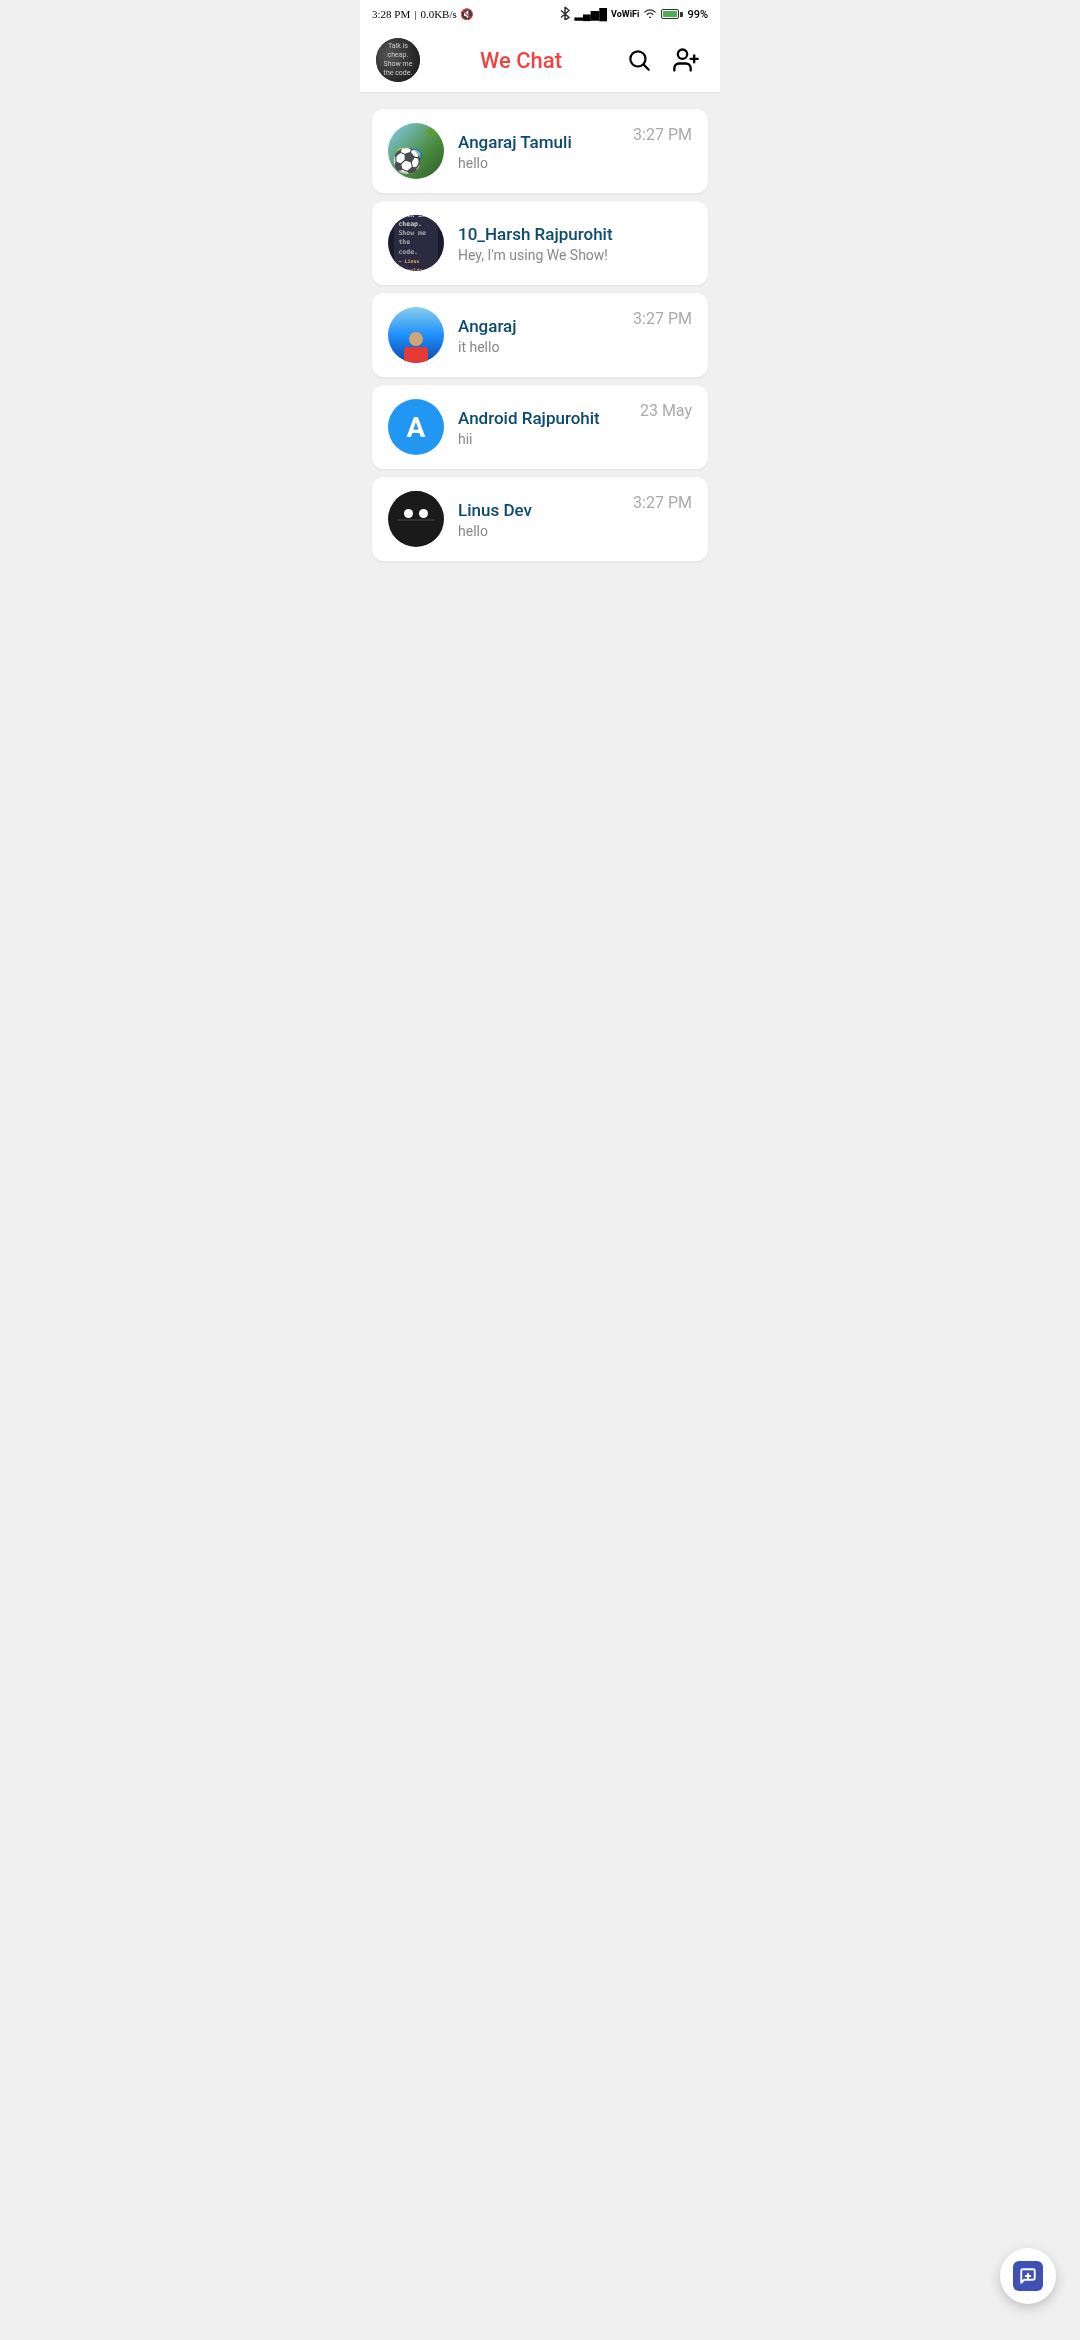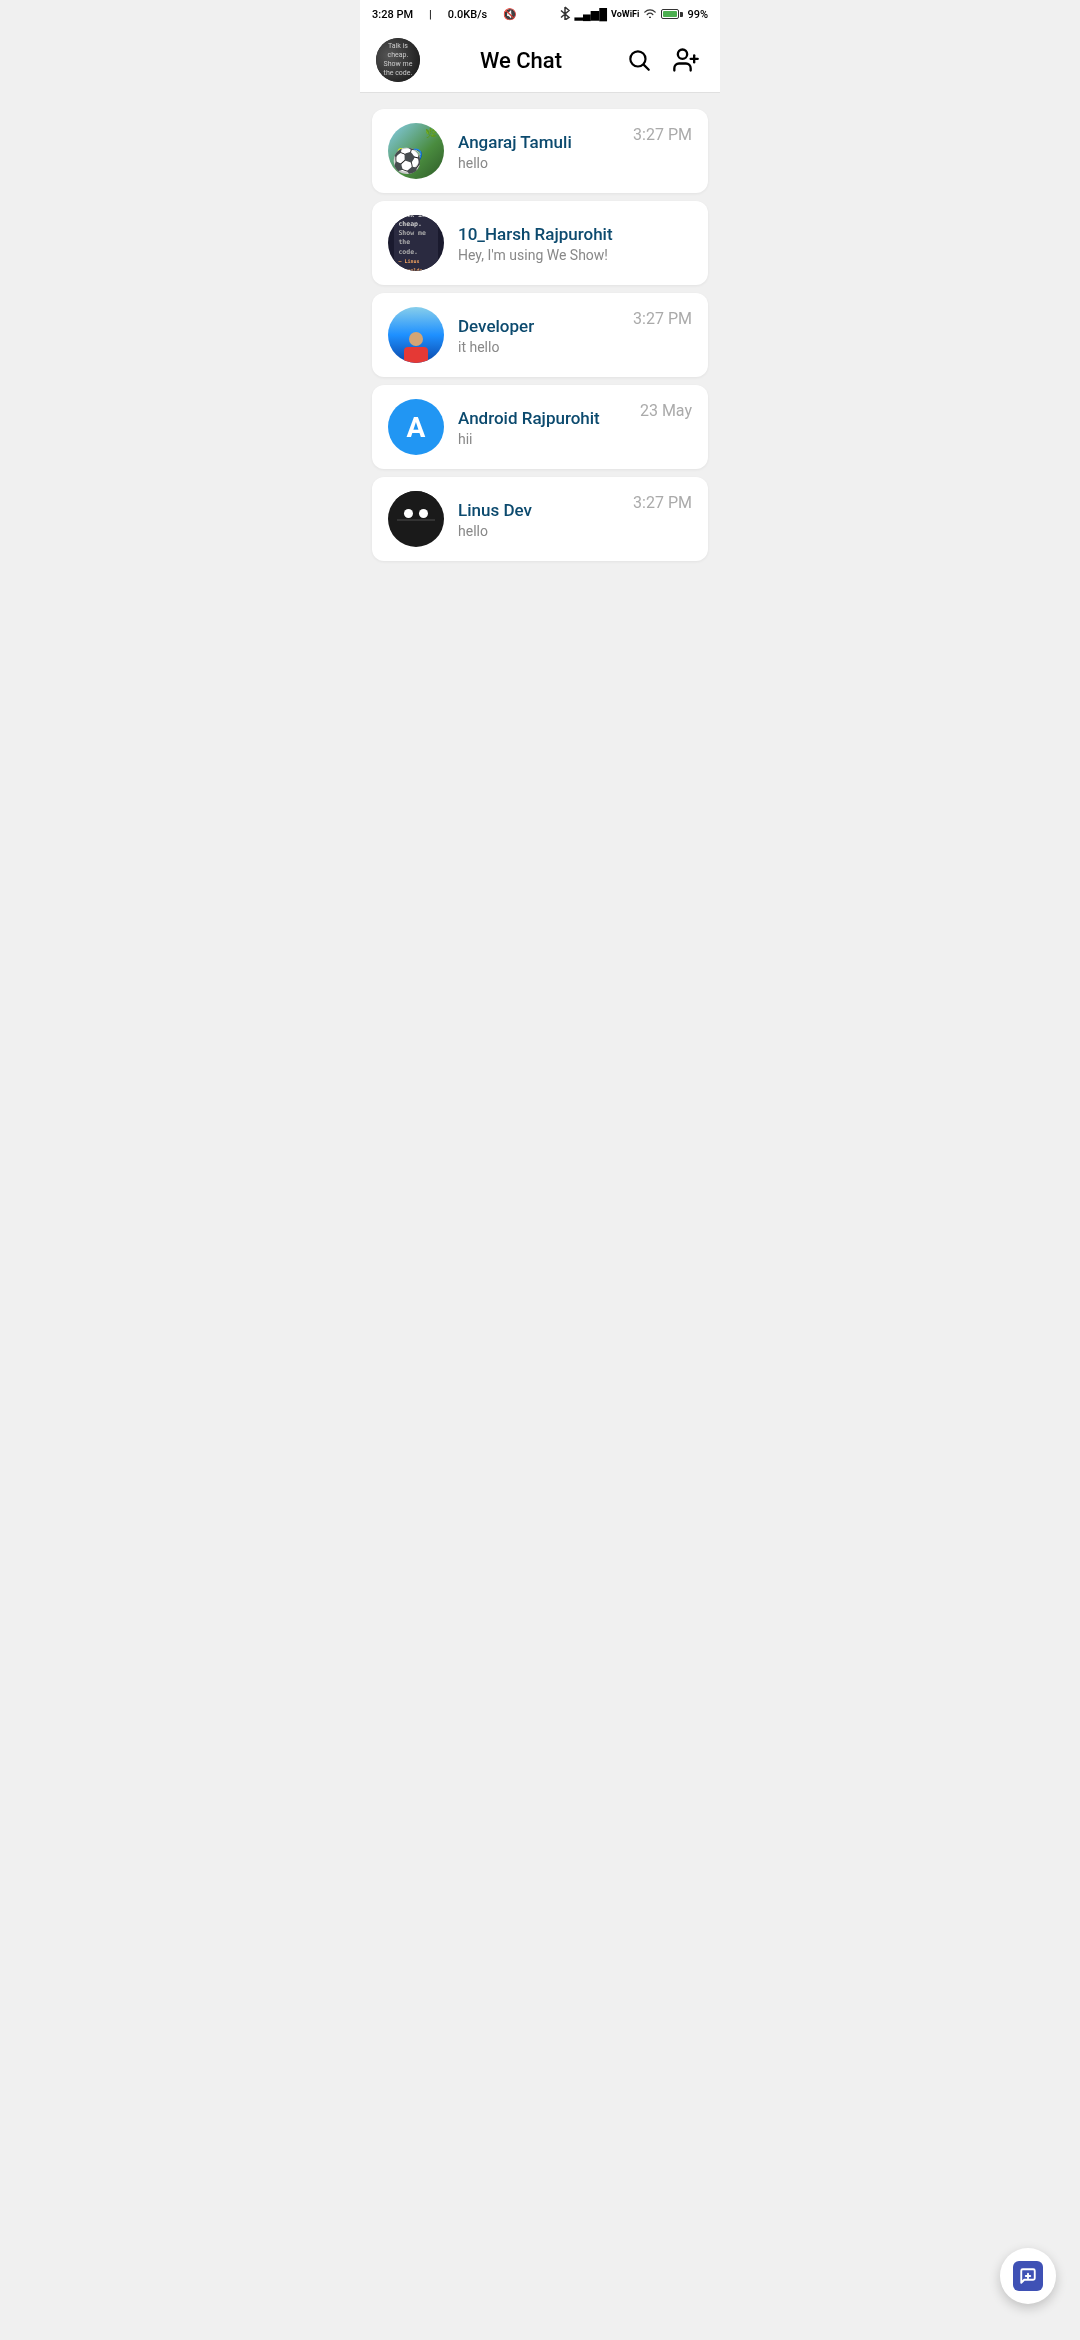--- a/index.html
+++ b/index.html
@@ -25,22 +25,23 @@
       align-items: center;
       padding: 6px 12px;
       background: #fff;
       font-size: 11px;
       font-weight: 500;
       height: 28px;
     }
 
     .status-left {
       display: flex;
-      gap: 16px;
+      gap: 4px;
       font-size: 11px;
+      font-family: Liberation Serif, serif;
     }
 
     .status-right {
       display: flex;
       align-items: center;
       gap: 4px;
       font-size: 11px;
     }
 
     .battery-icon {
@@ -109,21 +110,21 @@
       font-size: 6px;
       color: #aaa;
       text-align: center;
       padding: 4px;
       line-height: 1.2;
     }
 
     .header-title {
       font-size: 22px;
       font-weight: 500;
-      color: #000000;
+      color: #ef4444;
       flex: 1;
       text-align: center;
     }
 
     .header-actions {
       display: flex;
       align-items: center;
       gap: 12px;
     }
 
@@ -362,21 +363,21 @@
   </div>
 
   <div class="chat-item">
     <div class="chat-avatar" style="background: linear-gradient(to bottom, #87CEEB 0%, #1E90FF 50%, #0a47a9 100%); border-radius:50%; position:relative; overflow:hidden; width:56px; height:56px; flex-shrink:0;">
       <div style="position:absolute; bottom:0; left:50%; transform:translateX(-50%);">
         <div style="width:14px; height:14px; background:#D4A574; border-radius:50%; margin:0 auto;"></div>
         <div style="width:24px; height:16px; background:#E53935; border-radius:4px 4px 0 0; margin-top:1px;"></div>
       </div>
     </div>
     <div class="chat-content">
-      <div class="chat-name">Developer</div>
+      <div class="chat-name">Angaraj</div>
       <div class="chat-preview">it hello</div>
     </div>
     <div class="chat-time">3:27 PM</div>
   </div>
 
   <div class="chat-item">
     <div class="chat-avatar avatar-android" style="background:#2196F3; border-radius:50%; width:56px; height:56px; display:flex; align-items:center; justify-content:center; font-size:28px; font-weight:bold; color:#fff; flex-shrink:0;">
       A
     </div>
     <div class="chat-content">

